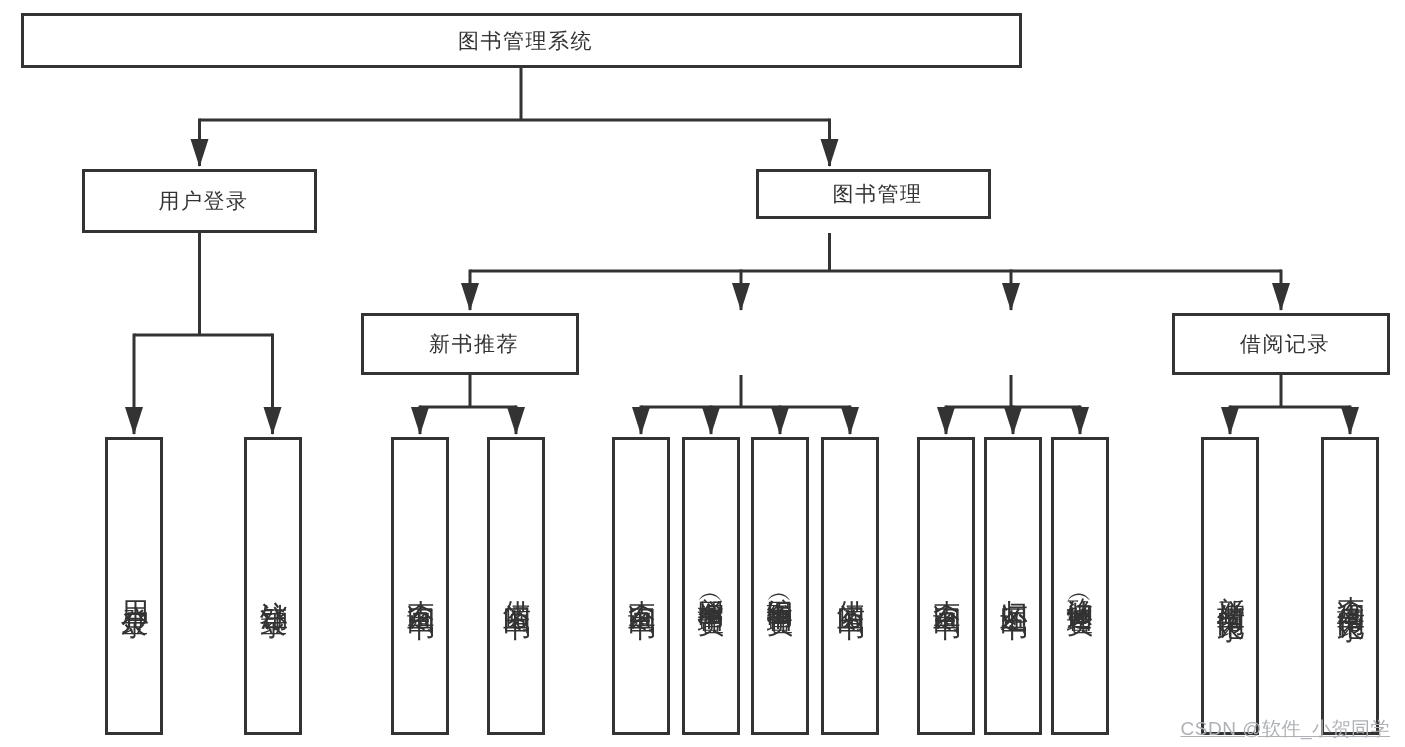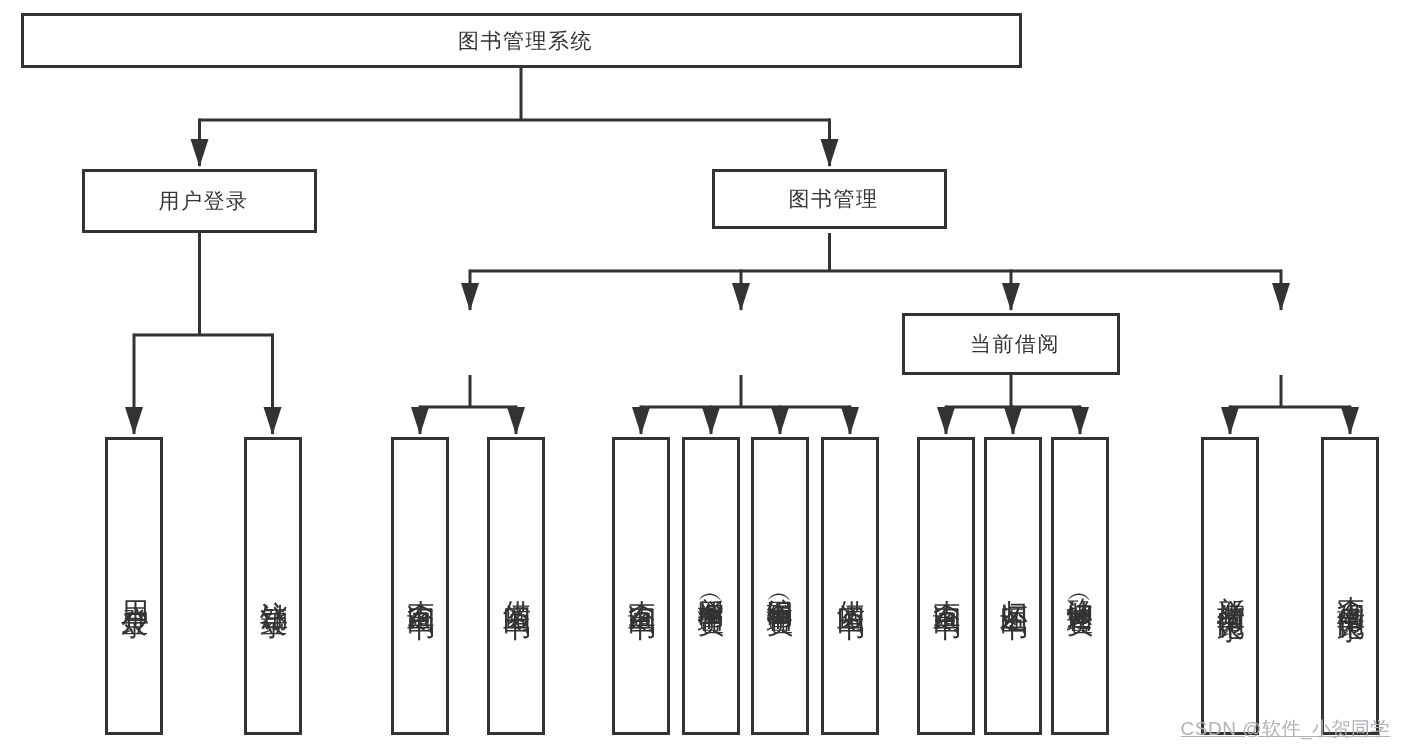--- a/index.html
+++ b/index.html
@@ -95,23 +95,24 @@
     <line class="edge" x1="946" y1="405.5" x2="946" y2="434" marker-end="url(#arw)"></line>
     <line class="edge" x1="1013" y1="405.5" x2="1013" y2="434" marker-end="url(#arw)"></line>
     <line class="edge" x1="1080" y1="405.5" x2="1080" y2="434" marker-end="url(#arw)"></line>
     <line class="edge" x1="1230" y1="405.5" x2="1230" y2="434" marker-end="url(#arw)"></line>
     <line class="edge" x1="1350" y1="405.5" x2="1350" y2="434" marker-end="url(#arw)"></line>
   </svg>
 
   <div class="hnode" style="left:21px;top:13px;width:1001px;height:55px">图书管理系统</div>
 
   <div class="hnode" style="left:82px;top:169px;width:235px;height:64px">用户登录</div>
-  <div class="hnode" style="left:712px;top:169px;width:235px;height:60px">图书管理</div>
+  <div class="hnode" style="left:756px;top:169px;width:235px;height:50px">图书管理</div>
 
-  <div class="hnode" style="left:902px;top:313px;width:218px;height:62px">当前借阅</div>
+  <div class="hnode" style="left:361px;top:313px;width:218px;height:62px">新书推荐</div>
+  <div class="hnode" style="left:1172px;top:313px;width:218px;height:62px">借阅记录</div>
 
   <div class="vnode" style="left:105px">
     <span>用户登录</span>
   </div>
   <div class="vnode" style="left:244px">
     <span>注销登录</span>
   </div>
 
   <div class="vnode" style="left:391px">
     <span>查询图书</span>

